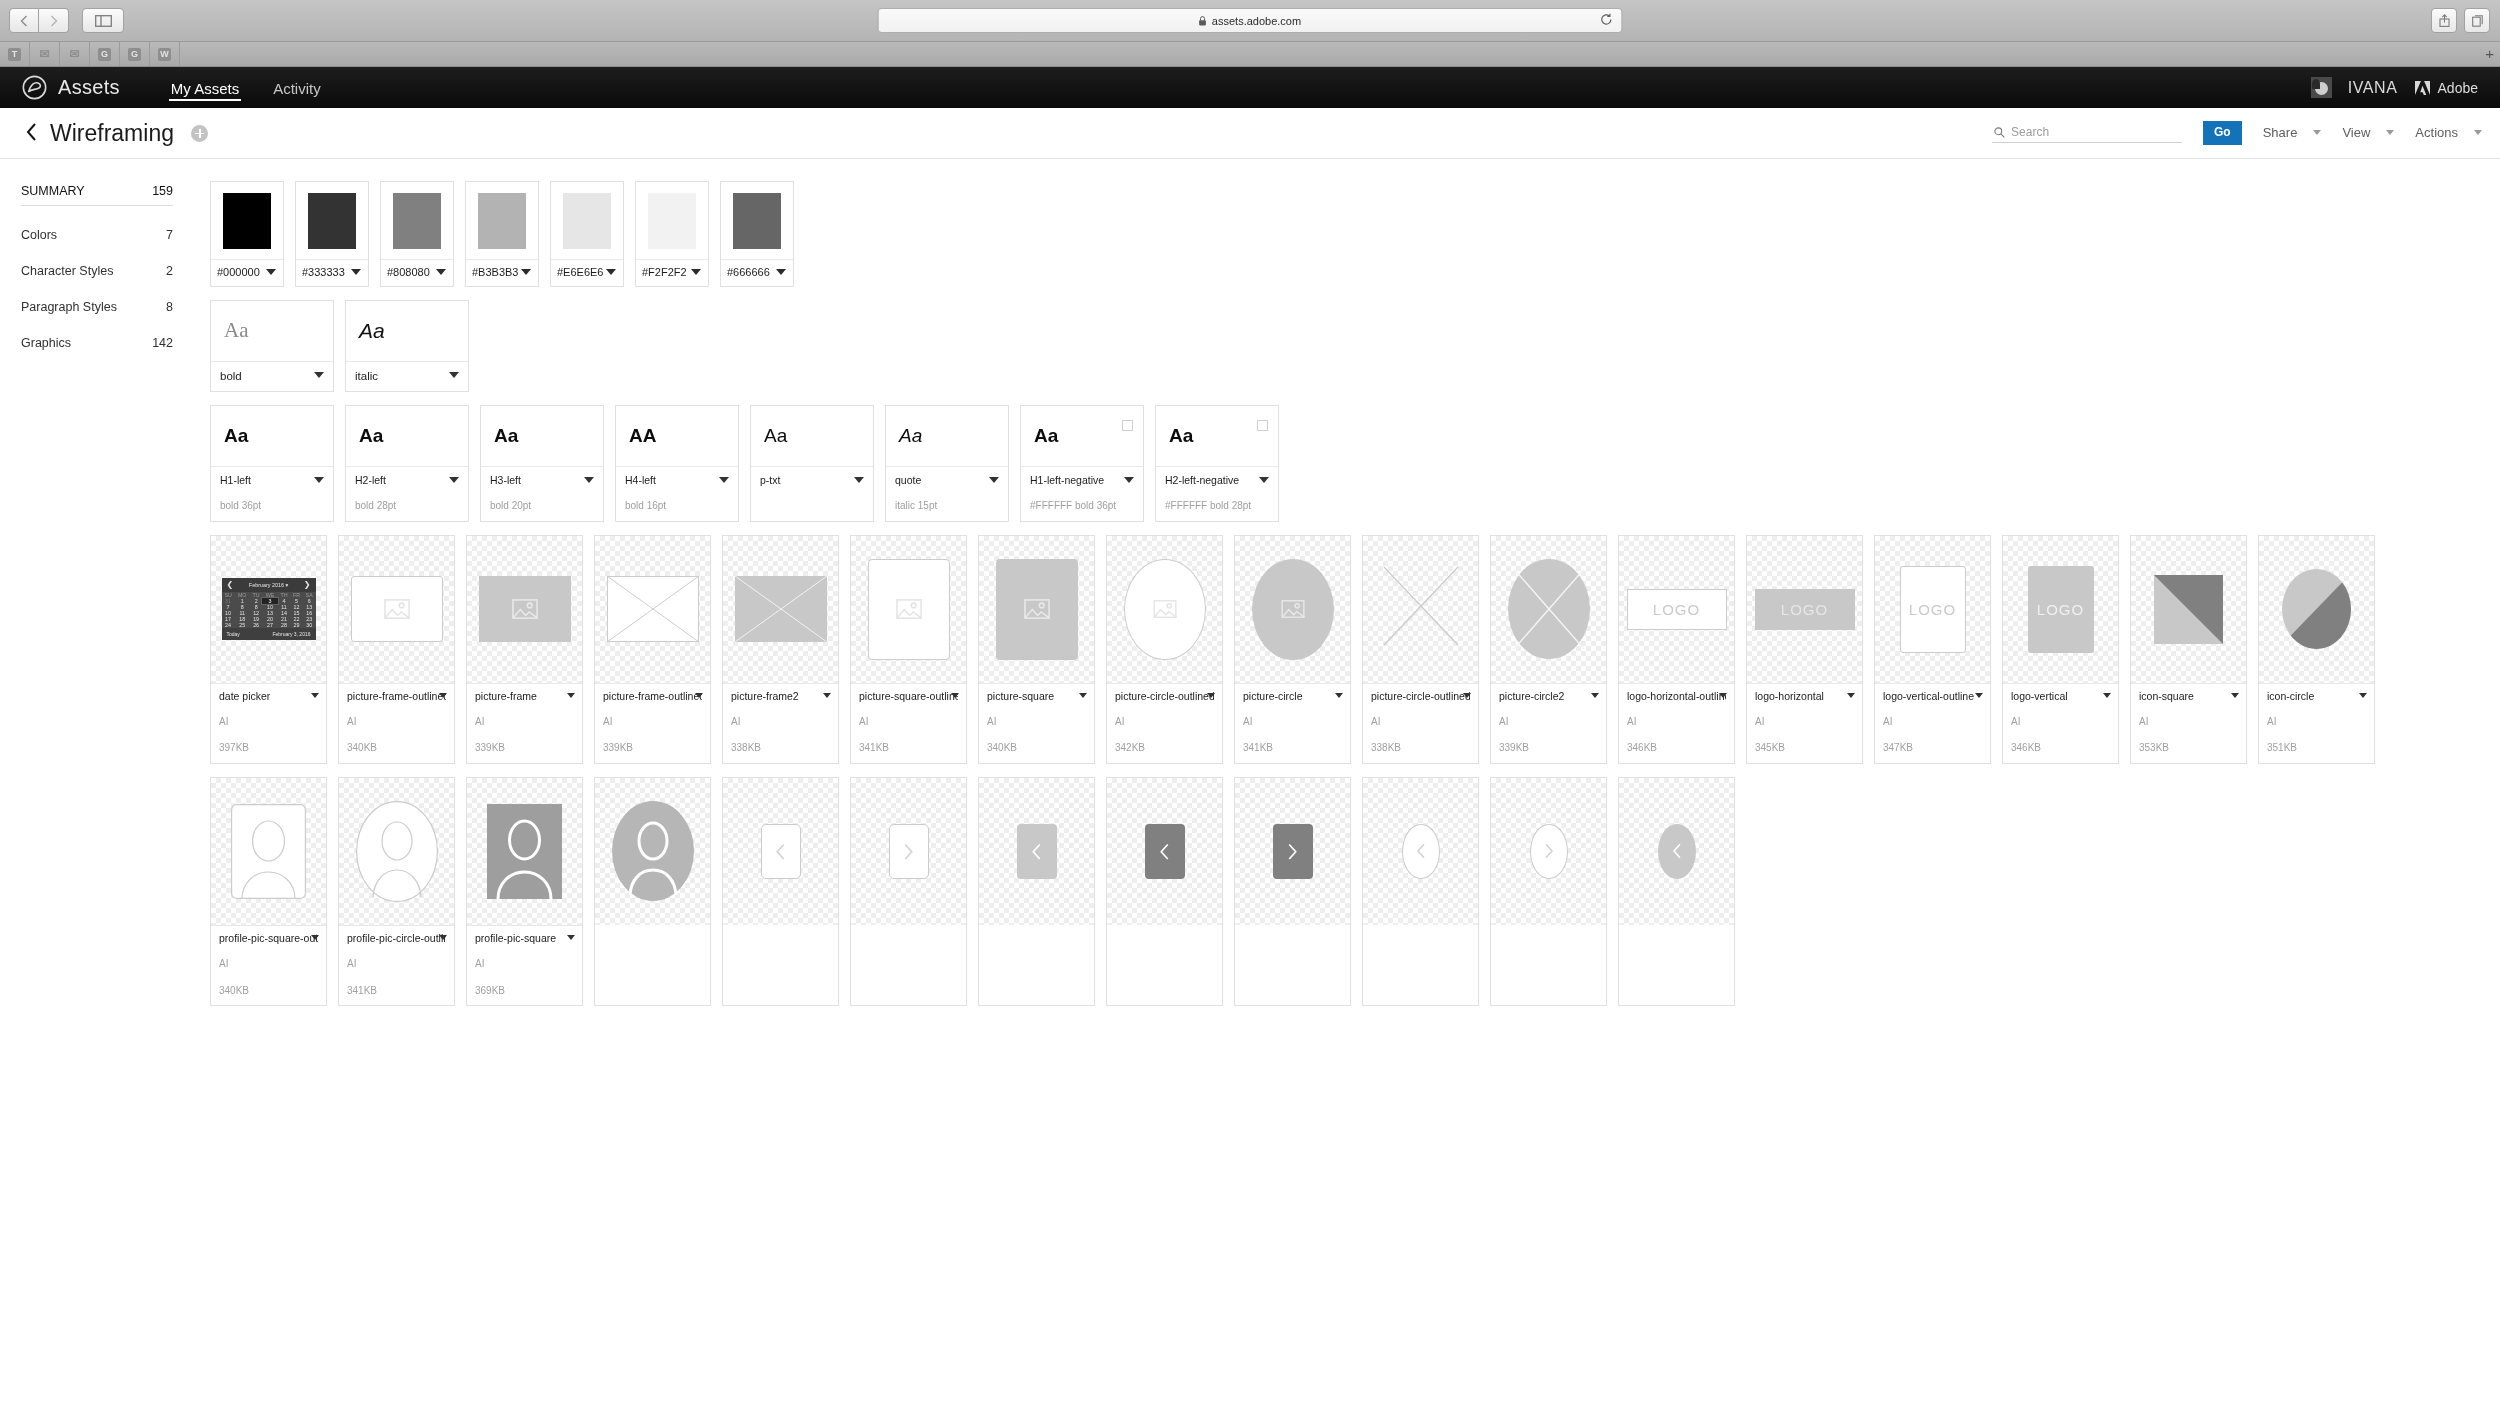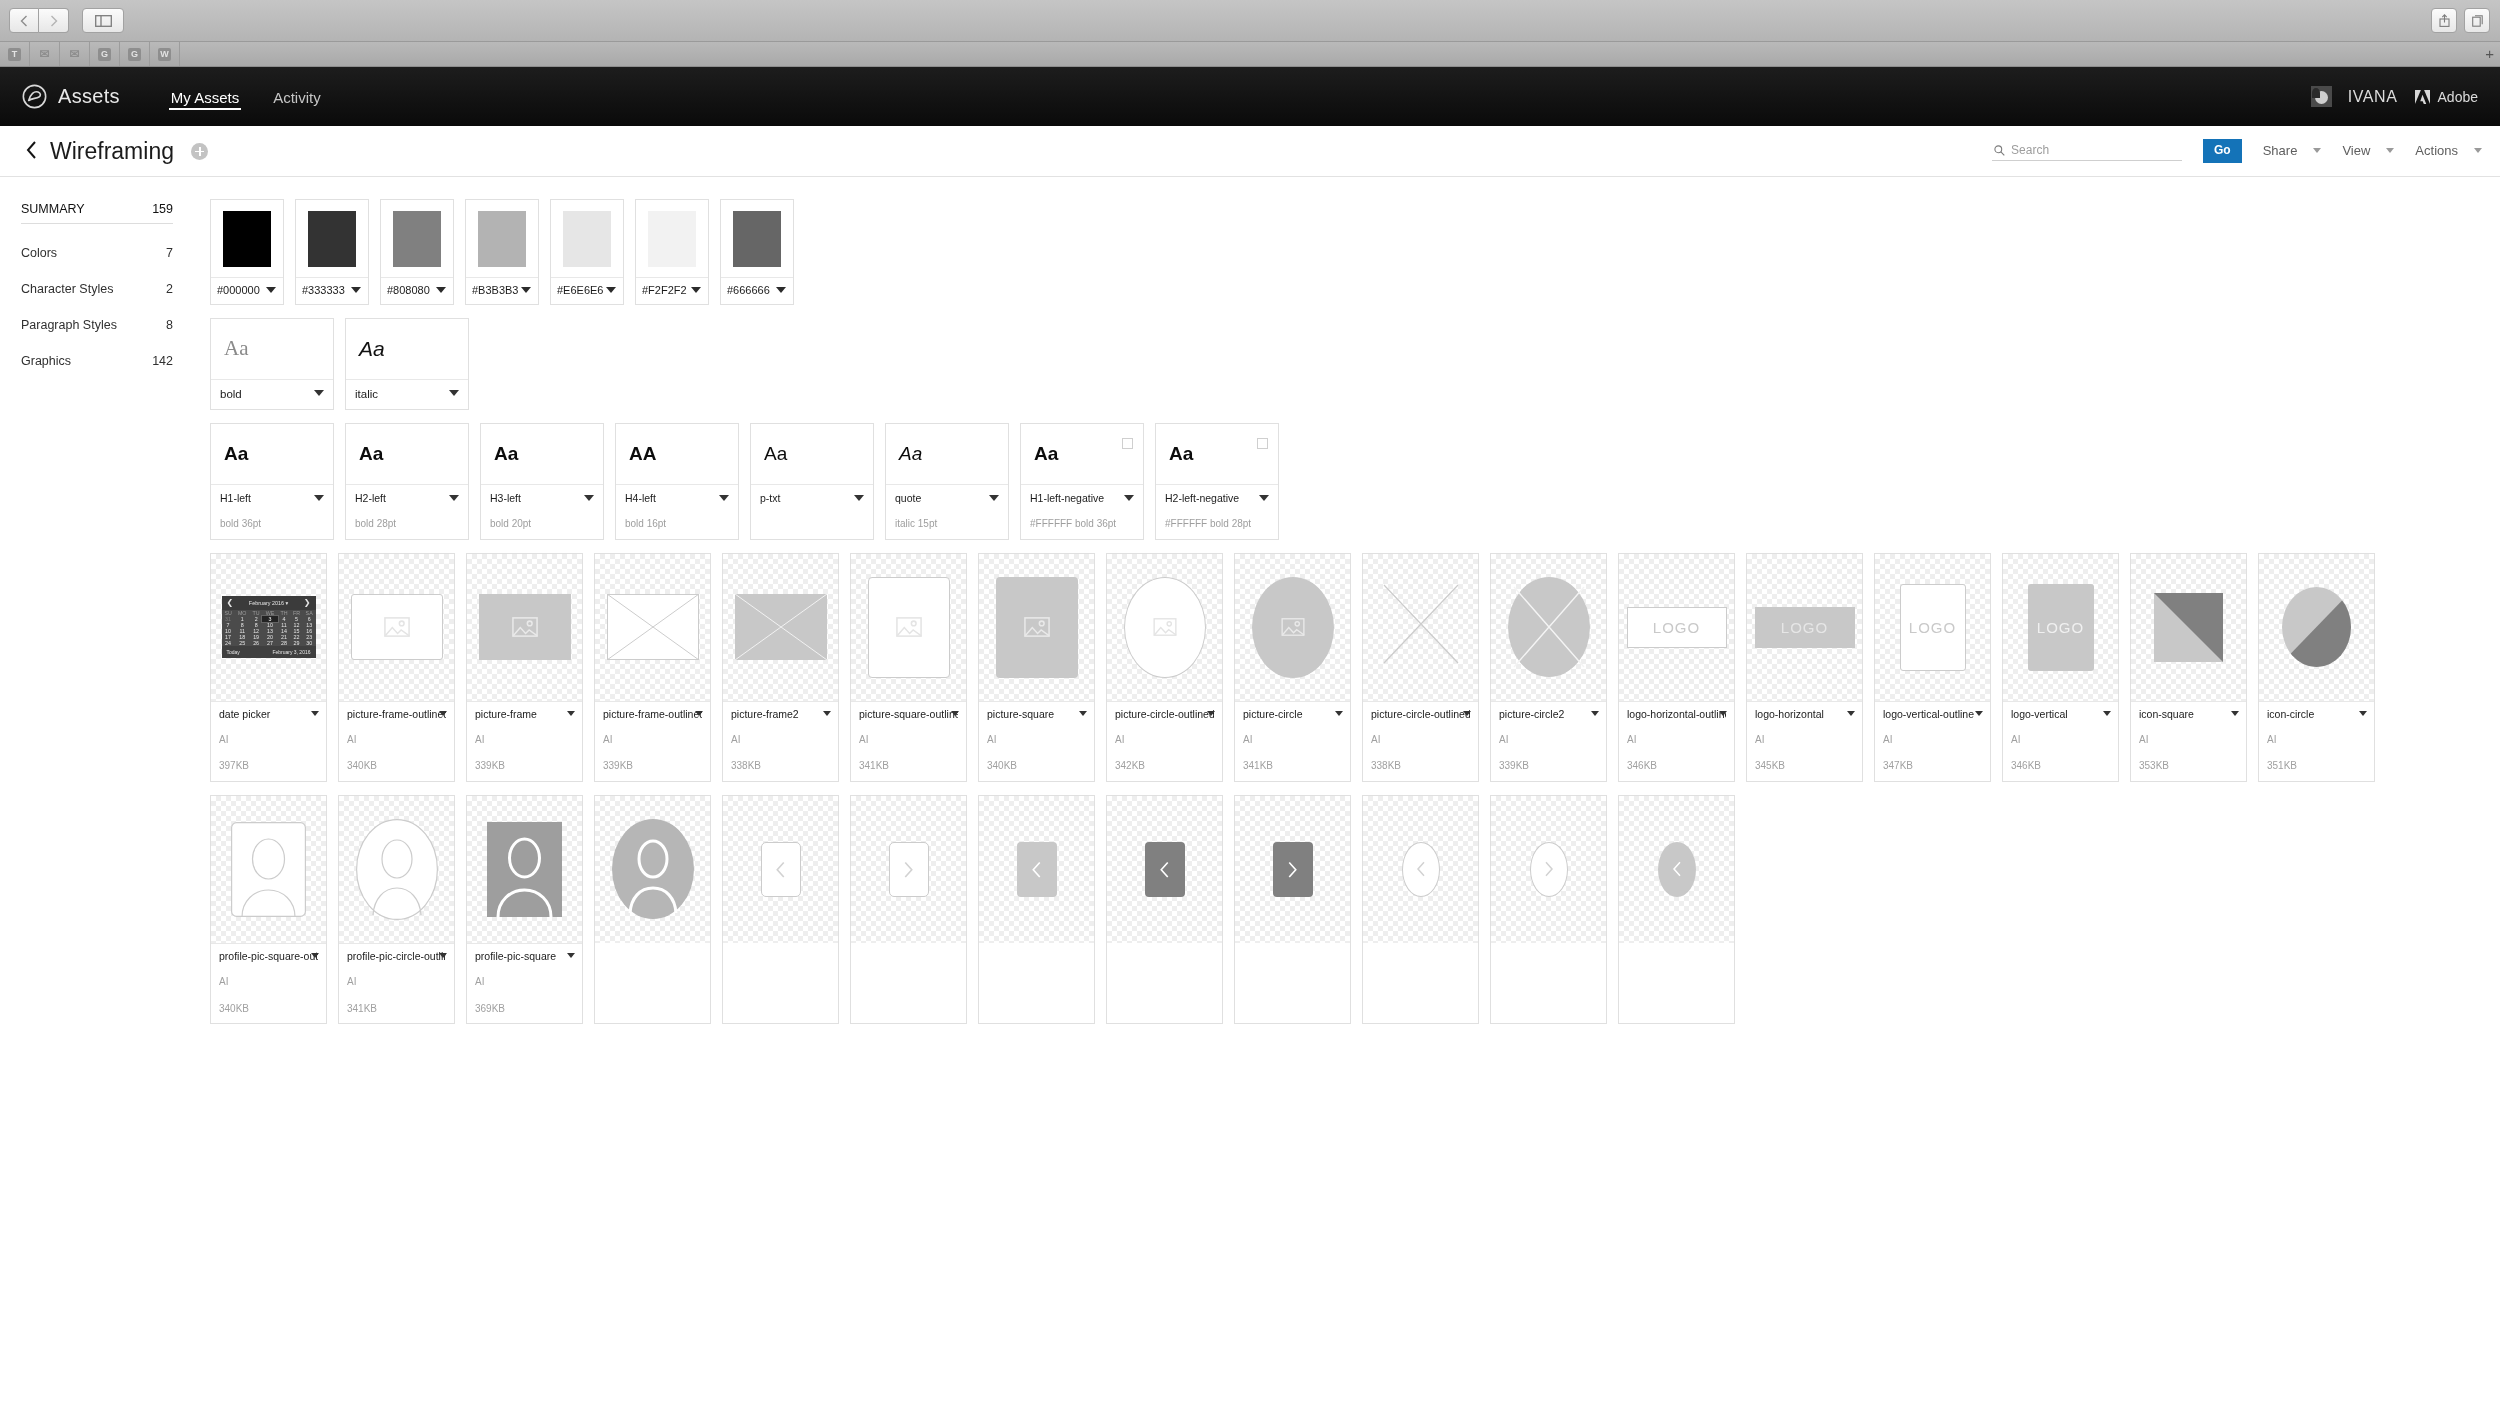--- a/index.html
+++ b/index.html
@@ -31,21 +31,21 @@
   .favtab{width:30px;border-right:1px solid #9c9c9c;display:flex;align-items:center;justify-content:center;}
   .favicon{width:13px;height:13px;background:#8e8e8e;border-radius:2px;color:#e3e3e3;
     font-size:9px;font-weight:bold;display:flex;align-items:center;justify-content:center;line-height:1;}
   .favicon.env{background:none;color:#8e8e8e;font-size:12px;}
   .activetab{flex:1;background:linear-gradient(#adadad,#a0a0a0);display:flex;
     align-items:center;justify-content:center;font-size:11px;color:#282828;
     border-left:1px solid #9c9c9c;}
   .plustab{position:absolute;right:6px;top:4px;font-size:15px;color:#555;line-height:1;}
 
   
-  .cc-header{height:59px;background:linear-gradient(#1d1d1d,#0a0a0a);
+  .cc-header{height:41px;background:linear-gradient(#1d1d1d,#0a0a0a);
     display:flex;align-items:center;position:relative;}
   .cc-logo{margin-left:22px;display:flex;align-items:center;gap:11px;}
   .cc-logo-mark{width:25px;height:25px;}
   .cc-title{font-size:20px;color:#e8e8e8;font-weight:300;letter-spacing:.3px;}
   .cc-nav{display:flex;gap:30px;margin-left:49px;align-items:center;height:100%;}
   .cc-nav-item{font-size:15px;color:#c6c6c6;padding:10px 2px 8px;position:relative;}
   .cc-nav-item.active{color:#fff;}
   .cc-nav-item.active:after{content:"";position:absolute;left:0;right:0;bottom:4px;
     height:2px;background:#fff;}
   .cc-right{position:absolute;right:22px;display:flex;align-items:center;gap:16px;}
@@ -152,20 +152,35 @@
       <svg width="8" height="12" viewBox="0 0 8 12">
           <path d="M1.5 1 L6.5 6 L1.5 11" stroke="#b4b4b4" stroke-width="1.4" fill="none"></path>
         </svg>
     </div>
   </div>
   <div class="sidebtn">
     <svg width="17" height="12" viewBox="0 0 17 12">
         <rect x=".7" y=".7" width="15.6" height="10.6" fill="none" stroke="#7c7c7c" stroke-width="1.3"></rect>
         <line x1="6" y1=".7" x2="6" y2="11.3" stroke="#7c7c7c" stroke-width="1.3"></line>
       </svg>
+  </div>
+  <div class="urlbar">
+    <div class="url-inner">
+      <svg width="8" height="10" viewBox="0 0 8 10">
+          <path d="M2 4.3V2.6a2 2 0 014 0v1.7" stroke="#5a5a5a" stroke-width="1" fill="none"></path>
+          <rect x=".6" y="4.2" width="6.8" height="5.2" rx="0.8" fill="#5a5a5a"></rect>
+        </svg>
+      <span>assets.adobe.com</span>
+    </div>
+    <span class="reload">
+      <svg width="12" height="13" viewBox="0 0 12 13">
+          <path d="M10.4 6.5a4.6 4.6 0 11-1.5-3.4" stroke="#5e5e5e" stroke-width="1.2" fill="none"></path>
+          <path d="M9.4.8v2.6H6.8" stroke="#5e5e5e" stroke-width="1.2" fill="none"></path>
+        </svg>
+    </span>
   </div>
   <div class="right-chrome">
     <div class="chromebtn">
       <svg width="11" height="13" viewBox="0 0 11 13">
           <rect x="1" y="5" width="9" height="7.4" fill="none" stroke="#7c7c7c" stroke-width="1.1"></rect>
           <path d="M5.5 8.4V1M3.3 3.2L5.5.9l2.2 2.3" stroke="#7c7c7c" stroke-width="1.1" fill="none"></path>
         </svg>
     </div>
     <div class="chromebtn">
       <svg width="11" height="12" viewBox="0 0 11 12">

